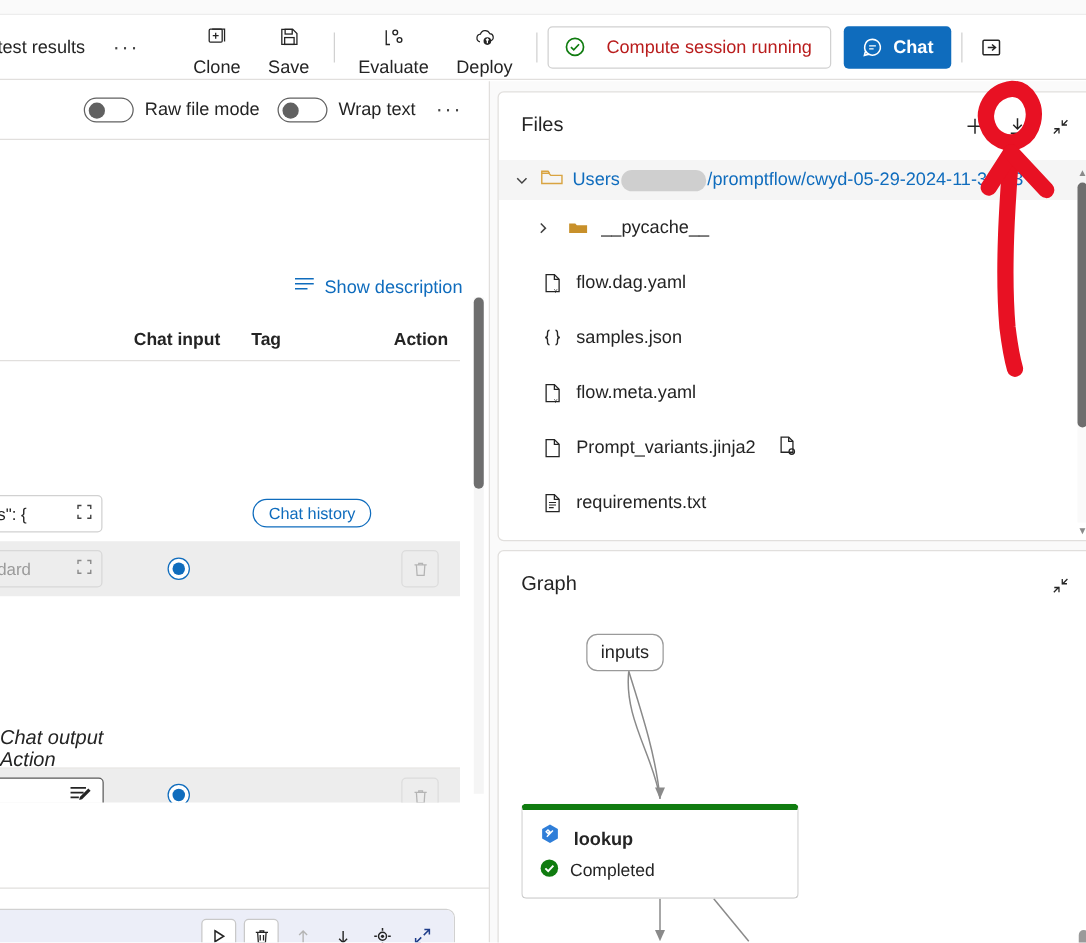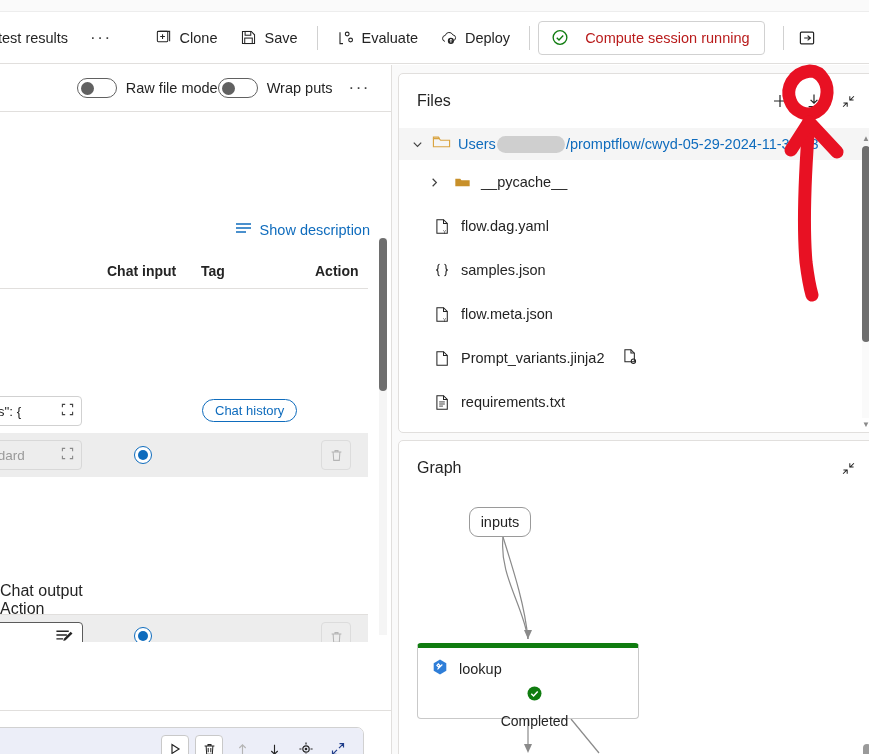--- a/index.html
+++ b/index.html
@@ -32,20 +32,21 @@
   .tb-ellipsis {
     font-size: 17px; color: #424242; margin-left: 16px; letter-spacing: 1.5px;
     cursor: pointer; padding: 4px 6px; line-height: 10px;
   }
   .tb-btn {
     display: flex; align-items: center; gap: 7px;
     height: 34px; padding: 0 9px; margin: 0 2px;
     border-radius: 4px; cursor: pointer; background: transparent;
     border: none; font-size: 14.5px; color: #242424;
     white-space: nowrap;
+    flex-direction: column;
   }
   .tb-sep { width: 1px; height: 24px; background: #d1d1d1; margin: 0 8px; }
   .tb-icon { display: inline-flex; align-items: center; justify-content: center;
              width: 18px; height: 18px; flex: 0 0 18px; }
   .tb-icon svg { display: block; }
 
   .session-pill {
     display: flex; align-items: center; gap: 16px;
     height: 34px; padding: 0 14px 0 12px;
     border: 1px solid #d1d1d1; border-radius: 4px; background: #fff;
@@ -66,21 +67,21 @@
   .left-pane {
     position: absolute; left: 0; top: 65px; width: 392px; height: 689px;
     background: #fff; overflow: hidden;
   }
   .lp-toolbar {
     position: absolute; left: 0; top: 0; width: 392px; height: 47px;
     border-bottom: 1px solid #e1dfdd; background: #fff;
     display: flex; align-items: center; justify-content: flex-end;
     padding-right: 22px; gap: 0;
   }
-  .toggle-group { display: flex; align-items: center; gap: 9px; margin-left: 0; }
+  .toggle-group { display: flex; align-items: center; gap: 9px; margin-left: 14px; }
   .toggle {
     width: 40px; height: 20px; border-radius: 10px;
     border: 1px solid #616161; background: #fff;
     position: relative; cursor: pointer; flex: 0 0 40px;
   }
   .toggle::after {
     content: ""; position: absolute; left: 3px; top: 3px;
     width: 13px; height: 13px; border-radius: 50%; background: #616161;
   }
   .toggle-label { font-size: 14.5px; color: #242424; white-space: nowrap; }
@@ -143,20 +144,21 @@
     border: 1px solid #d1d1d1; border-radius: 4px; background: #fff;
     display: flex; align-items: center; justify-content: center; cursor: pointer;
   }
   .iconbtn.disabled { background: #ededed; border-color: #dcdcdc; }
   .iconbtn.disabled svg { stroke: #b4b4b4; }
 
   
   .tbl-head-2 {
     position: absolute; left: 0; top: 470px; width: 368px; height: 33px;
     border-bottom: 1px solid #e1dfdd;
+    font-style: italic;
   }
   .th-chatoutput { left: 96px; top: 8px; }
   .th-action2 { left: 315px; top: 8px; }
 
   .row-c {
     position: absolute; left: 0; top: 503px; width: 368px; height: 43px;
     background: #ededed;
   }
   .outbox {
     position: absolute; left: -30px; top: 7px; width: 113px; height: 31px;
@@ -264,27 +266,27 @@
     border: 1px solid #9a9a9a; border-radius: 9px; background: #fff;
     display: flex; align-items: center; justify-content: center;
     font-size: 14.5px; color: #242424; cursor: pointer;
   }
   .gnode {
     position: absolute; border: 1px solid #c9c9c9; border-radius: 4px;
     background: #fff; border-top: 5px solid #107c10; cursor: pointer;
   }
   .gnode-lookup { left: 18px; top: 148px; width: 222px; height: 76px; }
   .gnode-title {
-    display: flex; align-items: center; gap: 10px;
-    font-size: 14.5px; font-weight: normal; color: #242424;
+    display: flex; align-items: flex-end; gap: 10px;
+    font-size: 14.5px; font-weight: bold; color: #242424;
     padding: 10px 0 0 13px;
   }
   .gnode-status {
     display: flex; align-items: center; gap: 8px;
-    font-size: 14px; color: #242424; padding: 6px 0 0 13px; flex-direction: column;
+    font-size: 14px; color: #242424; padding: 6px 0 0 13px;
   }
   .graph-scroll {
     position: absolute; right: 3px; bottom: 0px; width: 8px; height: 68px;
     background: #9a9a9a; border-radius: 4px;
   }
 
   
   .annot { position: absolute; left: 0; top: 0; width: 869px; height: 754px;
            pointer-events: none; }
 </style>
@@ -356,41 +358,50 @@
         <svg width="19" height="19" viewBox="0 0 20 20" fill="none" stroke="#107c10" stroke-width="1.5">
           <circle cx="10" cy="10" r="7.6"></circle>
           <path d="M6.4 10.2l2.5 2.5 4.7-5"></path>
         </svg>
       </span>
       <span>Compute session running</span>
     </div>
 
     <div style="width:10px"></div>
 
+    <button class="chat-btn">
+      <span class="tb-icon">
+        <svg width="18" height="18" viewBox="0 0 20 20" fill="none" stroke="#ffffff" stroke-width="1.4">
+          <path d="M10 2.8a7 7 0 1 1-6.2 10.2L2.8 17l4-1a7 7 0 0 1 3.2-13.2z"></path>
+          <path d="M7 8.6h6M7 11.2h4" stroke-width="1.2"></path>
+        </svg>
+      </span>
+      <span>Chat</span>
+    </button>
 
     <div class="tb-sep"></div>
 
     <div class="panel-toggle">
       <svg width="18" height="18" viewBox="0 0 18 18" fill="none" stroke="#242424" stroke-width="1.2">
         <rect x="2.4" y="3.2" width="13.2" height="11.6" rx="1"></rect>
         <path d="M12.4 9H6.2M9.6 6.6L12.4 9l-2.8 2.4"></path>
       </svg>
     </div>
   </div>
 
   <div class="left-pane">
 
     <div class="lp-toolbar">
       <div class="toggle-group">
         <div class="toggle"></div>
         <span class="toggle-label">Raw file mode</span>
       </div>
       <div class="toggle-group">
         <div class="toggle"></div>
-        <span class="toggle-label">Wrap puts</span>
+        <span class="toggle-label">Wrap text</span>
       </div>
       <div class="lp-more">···</div>
     </div>
 
     <div class="lp-body">
 
       <div class="show-desc-row">
         <span>
           <svg width="17" height="13" viewBox="0 0 17 13" fill="none" stroke="#0f6cbd" stroke-width="1.3">
             <path d="M1 2h15M1 6h15M1 10h10"></path>
@@ -582,21 +593,21 @@
       </div>
 
       <div class="file-row">
         <span class="fc">
           <svg width="16" height="17" viewBox="0 0 16 18" fill="none" stroke="#242424" stroke-width="1.1">
             <path d="M2.6 1.8h7l4 4v10.4h-11z"></path>
             <path d="M9.6 1.8v4h4"></path>
             <text x="9" y="17" font-size="5" fill="#242424" stroke="none" font-family="Liberation Sans">Y</text>
           </svg>
         </span>
-        <span>flow.meta.json</span>
+        <span>flow.meta.yaml</span>
       </div>
 
       <div class="file-row">
         <span class="fc">
           <svg width="16" height="17" viewBox="0 0 16 18" fill="none" stroke="#242424" stroke-width="1.1">
             <path d="M2.6 1.8h7l4 4v10.4h-11z"></path>
             <path d="M9.6 1.8v4h4"></path>
           </svg>
         </span>
         <span>Prompt_variants.jinja2</span>

